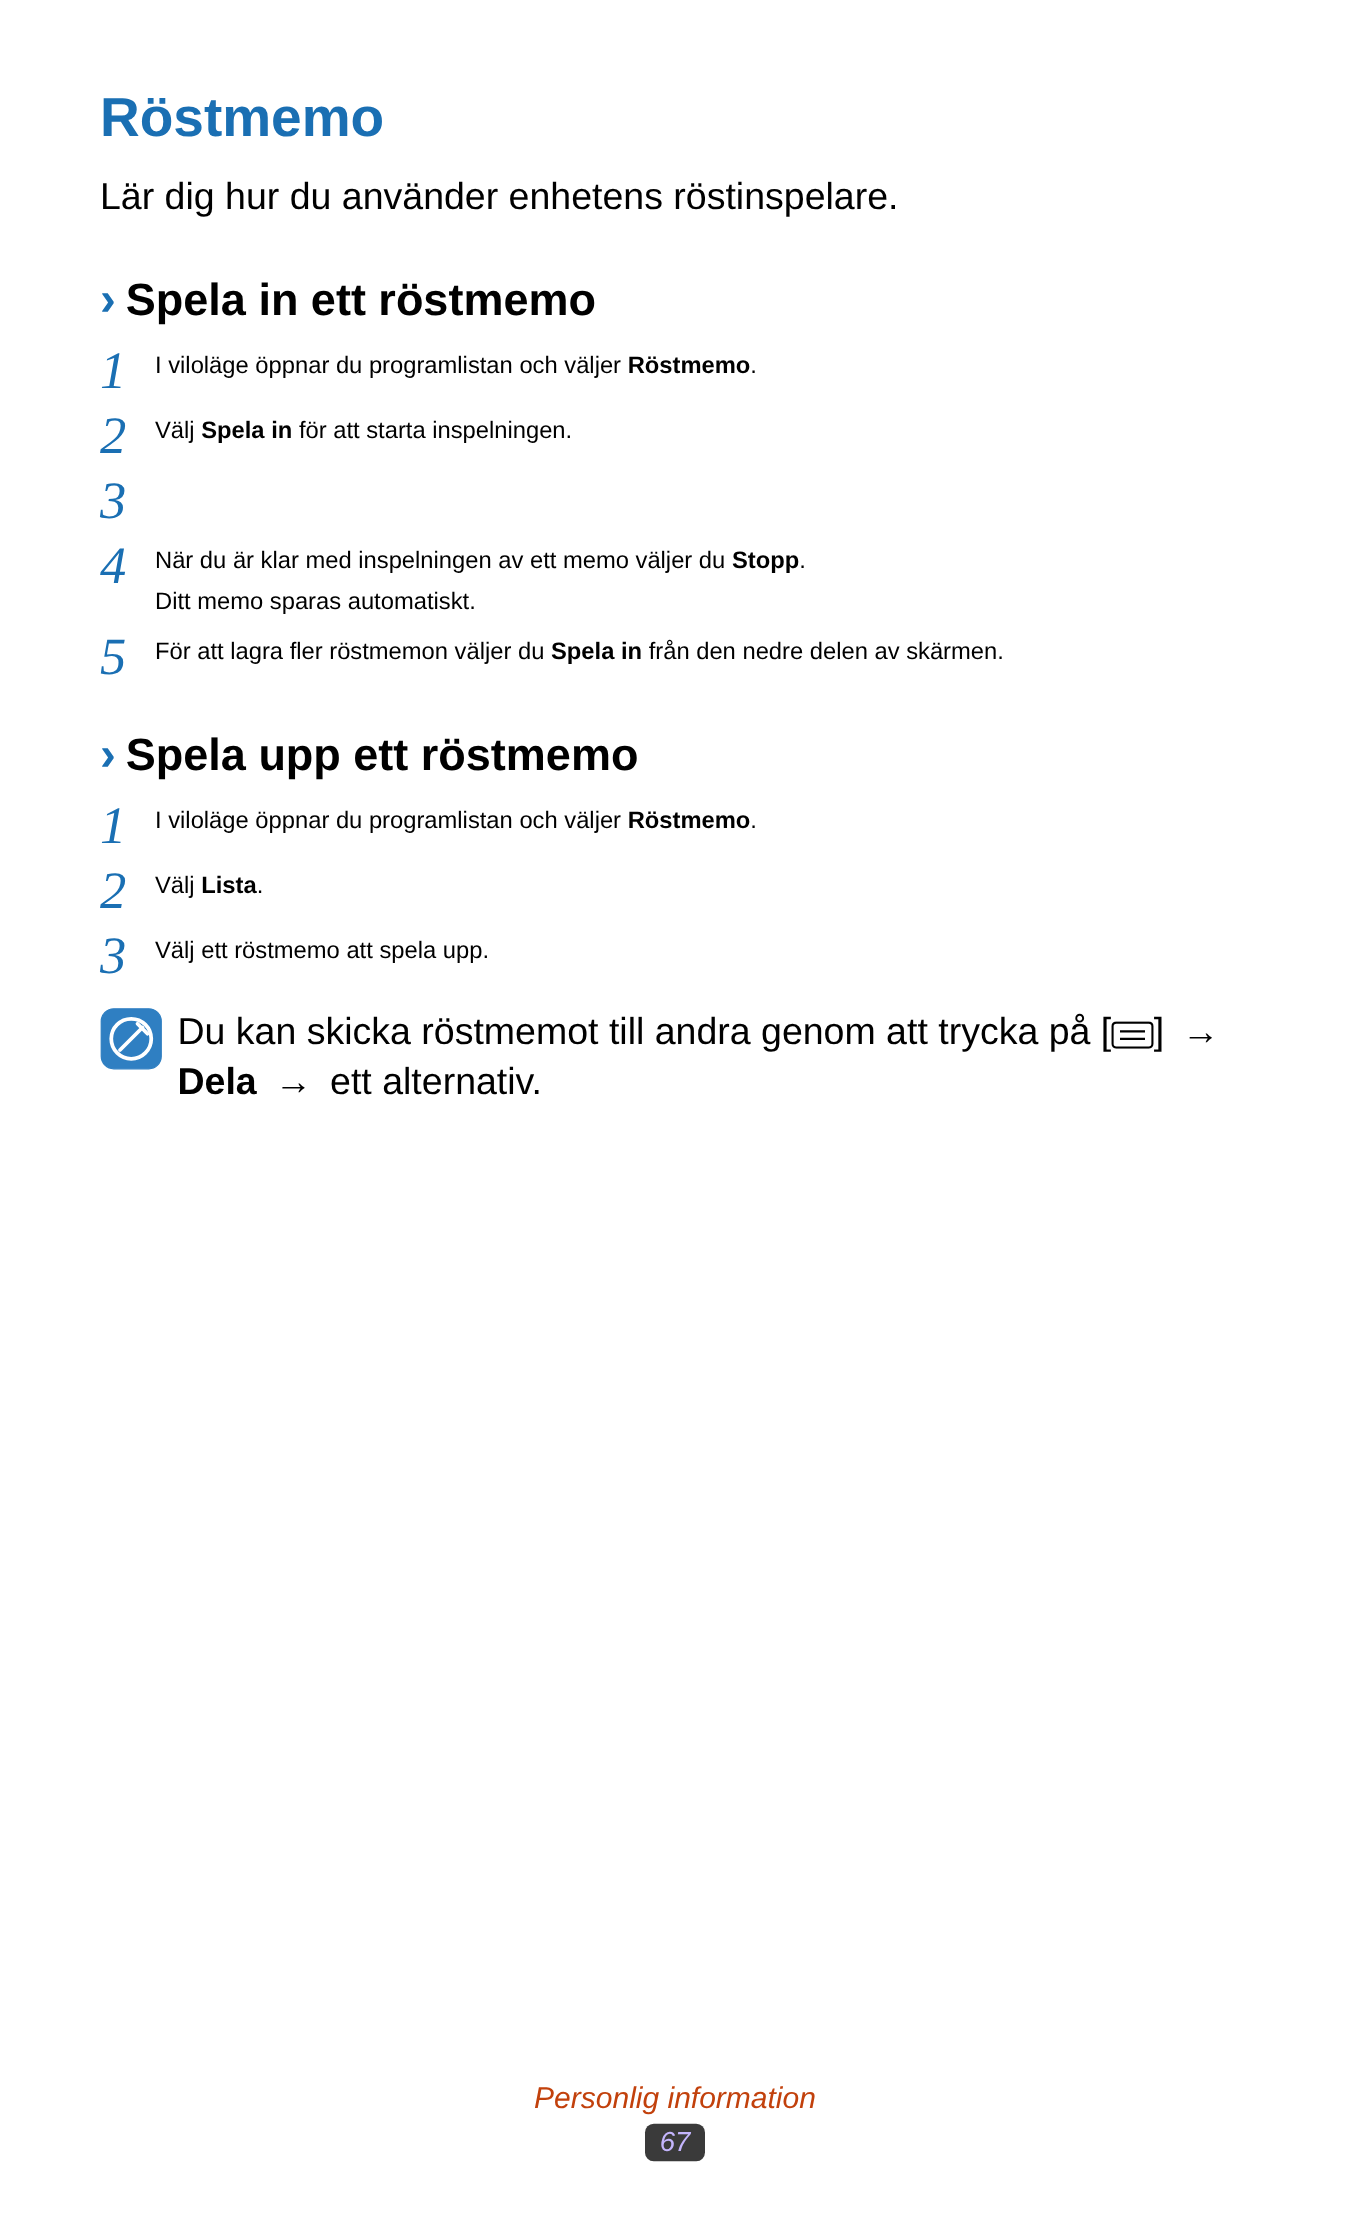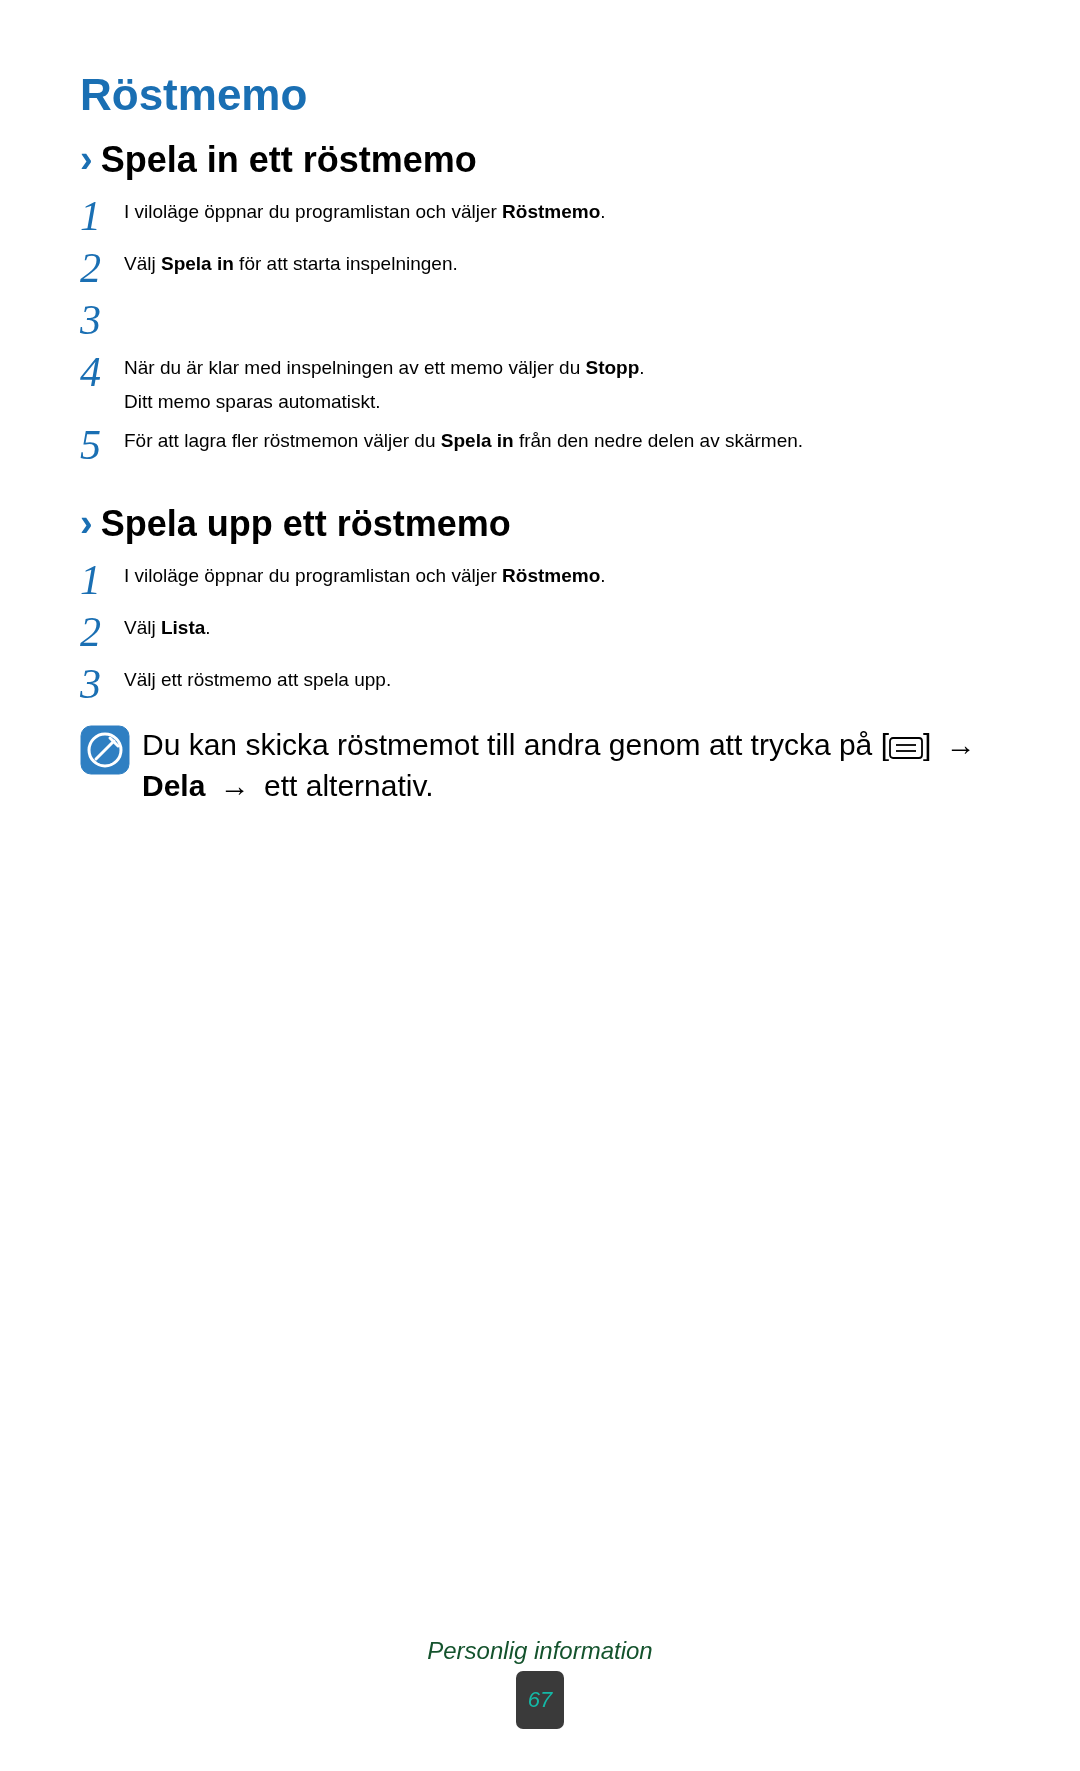--- a/index.html
+++ b/index.html
@@ -38,33 +38,34 @@
 
   .menu-key {
     display: inline-flex; align-items: center; justify-content: center;
     vertical-align: -4px;
   }
 
   .footer {
     position: absolute; left: 0; right: 0; bottom: 42px;
     text-align: center;
   }
-  .footer-text { font-style: italic; font-size: 24px; color: #14532d; margin-bottom: 6px; }
+  .footer-text { font-style: italic; font-size: 24px; color: #c2410c; margin-bottom: 6px; }
   .page-badge {
     display: inline-block; min-width: 48px;
-    background: #3a3a3a; color: #14b8a6; font-size: 22px; font-style: italic;
-    border-radius: 7px; padding: 16px 10px;
+    background: #3a3a3a; color: #c4b5fd; font-size: 22px; font-style: italic;
+    border-radius: 7px; padding: 2px 10px;
   }
 </style>
 </head>
 <body>
 
 <div class="page">
 
   <h1 class="main-title">Röstmemo</h1>
+  <p class="intro">Lär dig hur du använder enhetens röstinspelare.</p>
 
   <div class="sub-block">
     <div class="sub-heading">
       <span class="chevron">›</span>
       <span class="sub-title">Spela in ett röstmemo</span>
     </div>
 
     <div class="step">
       <div class="step-num">1</div>
       <div class="step-body">

